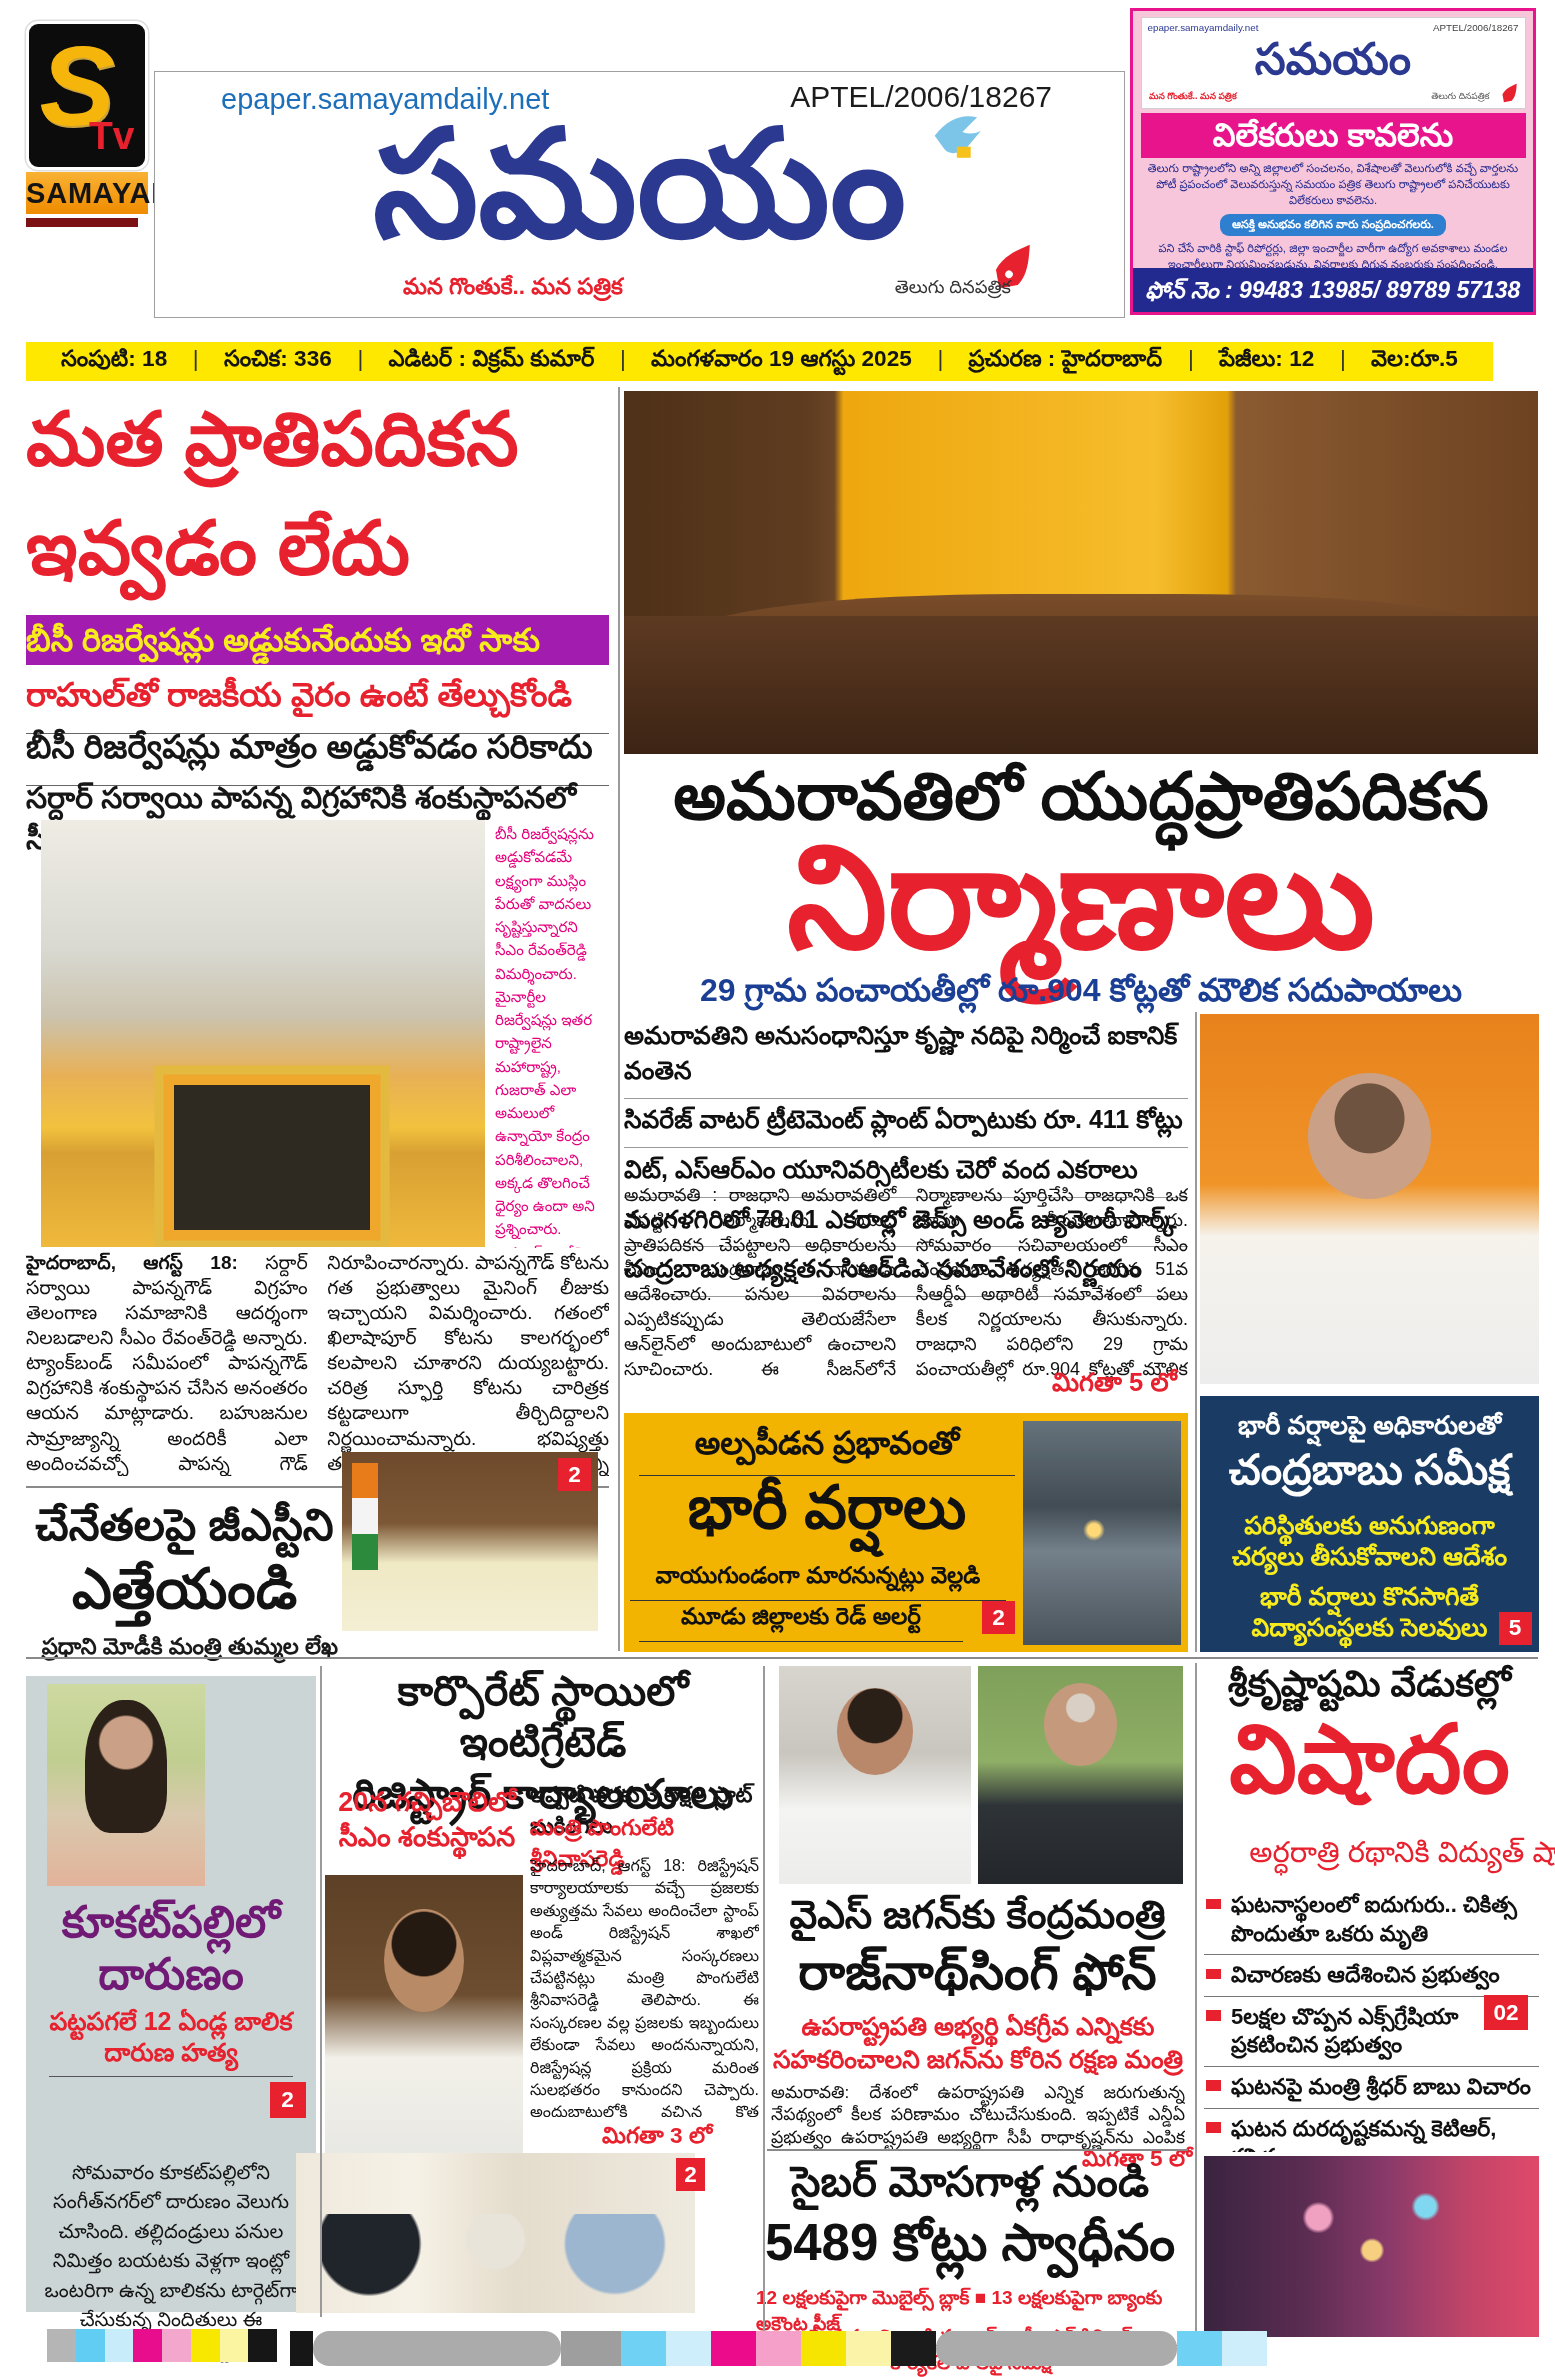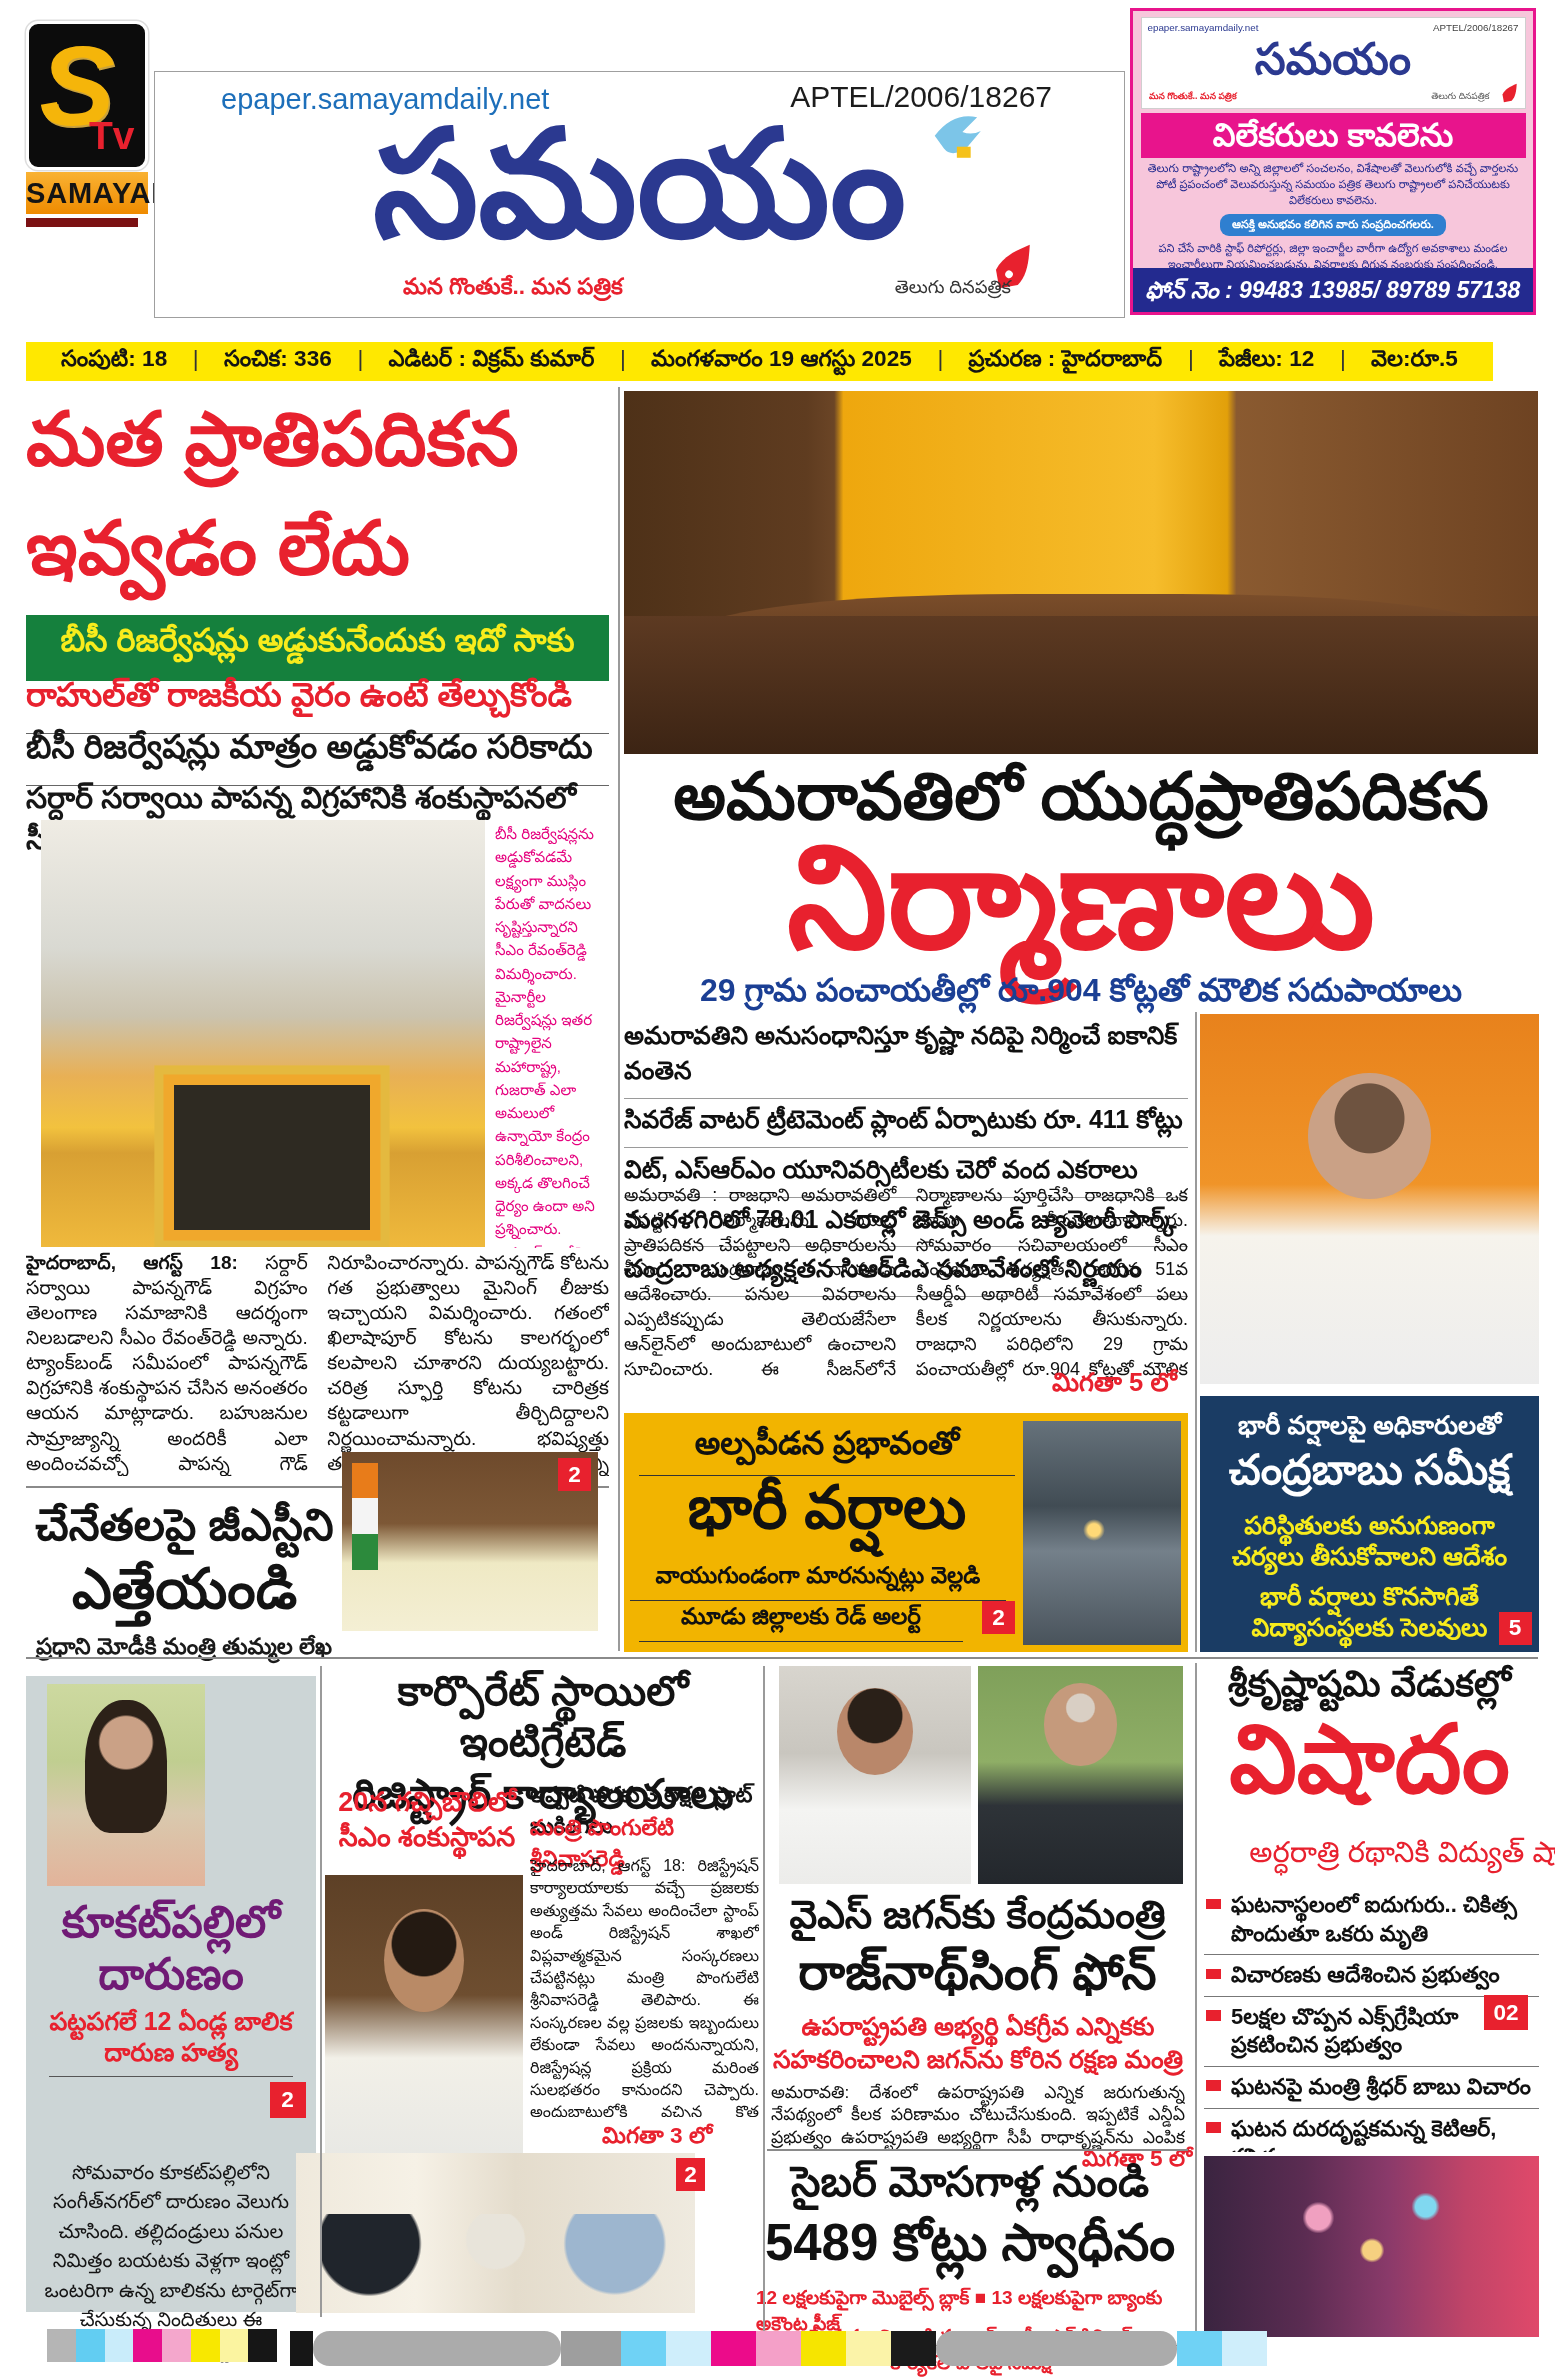--- a/index.html
+++ b/index.html
@@ -49,36 +49,36 @@
   .ad-phone{position:absolute;left:0;right:0;bottom:0;background:#232a8f;color:#fff;text-align:center;
             font-size:23px;font-weight:800;font-style:italic;height:44px;line-height:44px;}
 
   .datebar{left:26px;top:342px;width:1467px;height:39px;background:#ffe800;display:flex;align-items:center;
            justify-content:space-between;padding:0 35px;box-sizing:border-box;font-size:22.6px;font-weight:bold;color:#141414;}
   .datebar span{white-space:nowrap;}
   .datebar span:not(:last-child)::after{content:"|";margin-left:25.6px;font-weight:normal;color:#333;}
 
   
   .lead-h{left:26px;top:385px;width:583px;color:#e8212e;font-weight:800;line-height:1.45;font-size:75px;}
-  .lead-strap{left:26px;top:615px;width:583px;height:66px;background:#15803d;color:#f8ec1c;font-size:32px;
-              font-weight:800;text-align:center;line-height:50px;}
+  .lead-strap{left:26px;top:615px;width:583px;height:50px;background:#a21caf;color:#f8ec1c;font-size:32px;
+              font-weight:800;line-height:50px;}
   .lead-subred{left:26px;top:676px;width:583px;font-size:33px;font-weight:800;color:#e8212e;
                padding-bottom:10.5px;border-bottom:1.5px solid #666;}
   .lead-sub1{left:26px;top:728px;width:583px;font-size:33px;font-weight:800;color:#161616;
              padding-bottom:10.5px;border-bottom:1.5px solid #666;}
   .lead-sub2{left:26px;top:781px;width:583px;font-size:30px;font-weight:800;color:#161616;}
   .lead-photo{left:41px;top:820px;width:444px;height:427px;}
   .lead-side{left:495px;top:822px;width:114px;height:426px;color:#e5007e;font-size:15px;line-height:1.55;overflow:hidden;}
   .lead-body{left:26px;top:1250px;width:583px;height:226px;column-count:2;column-gap:19.6px;
              font-size:19px;line-height:1.32;overflow:hidden;}
   .jump2{left:474px;top:1451px;font-size:24px;}
 
   .hand-h1{left:34px;top:1499px;width:301px;font-size:44px;font-weight:800;color:#131313;text-align:center;line-height:1.2;}
   .hand-h2{left:34px;top:1556px;width:301px;font-size:56px;font-weight:800;color:#131313;text-align:center;}
-  .hand-sub{left:30px;top:1634px;width:308px;font-size:22.6px;font-weight:bold;color:#1a1a1a;text-align:center;}
+  .hand-sub{left:30px;top:1634px;width:308px;font-size:22.6px;font-weight:bold;color:#1a1a1a;text-align:right;}
   .hand-photo{left:342px;top:1452px;width:256px;height:179px;}
 
   
   .meet-photo{left:624px;top:391px;width:914px;height:363px;}
   .c-kicker{left:624px;top:758px;width:914px;font-size:66px;font-weight:800;color:#101010;text-align:center;}
   .c-head{left:624px;top:826px;width:914px;font-size:143px;font-weight:800;color:#e8212e;text-align:center;line-height:1;}
   .c-strap{left:624px;top:972px;width:914px;font-size:32px;font-weight:800;color:#1b3f94;text-align:center;}
   .c-bullets{left:624px;top:1014px;width:564px;}
   .c-bullets div{font-size:25px;font-weight:bold;color:#101010;padding:6.8px 0;border-bottom:1.5px solid #9a9a9a;}
   .cbn-photo{left:1200px;top:1014px;width:339px;height:370px;}

